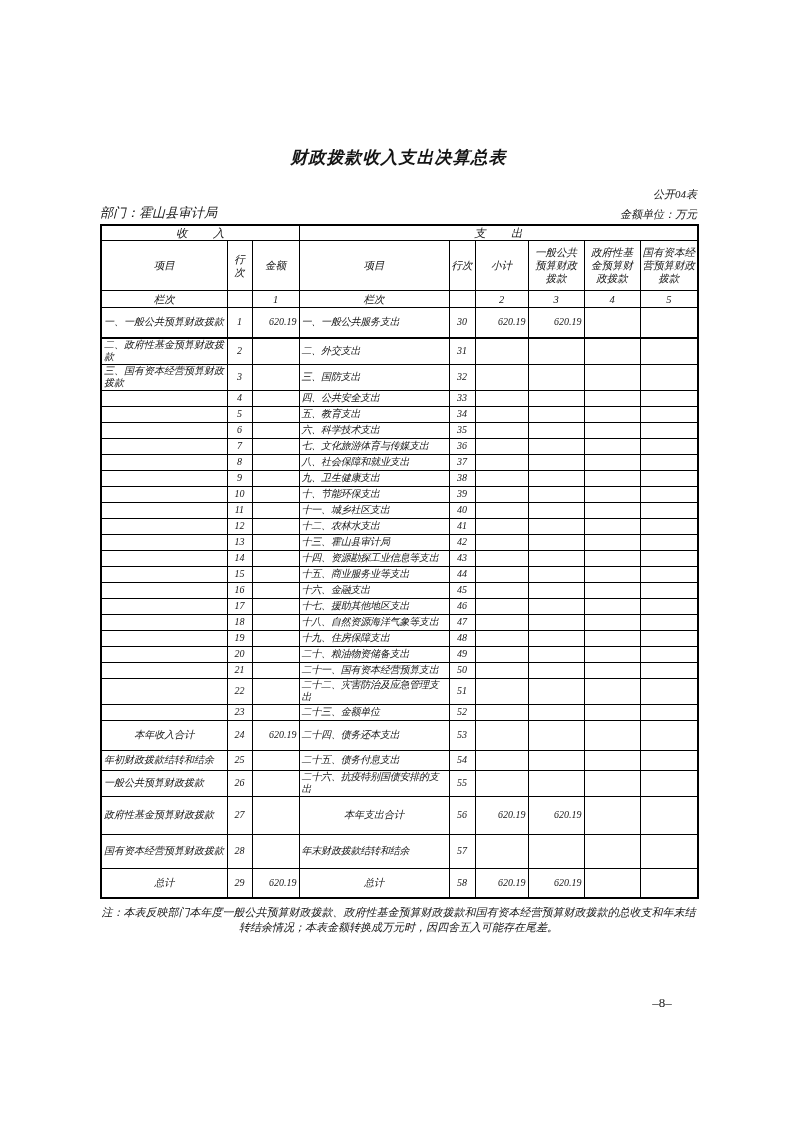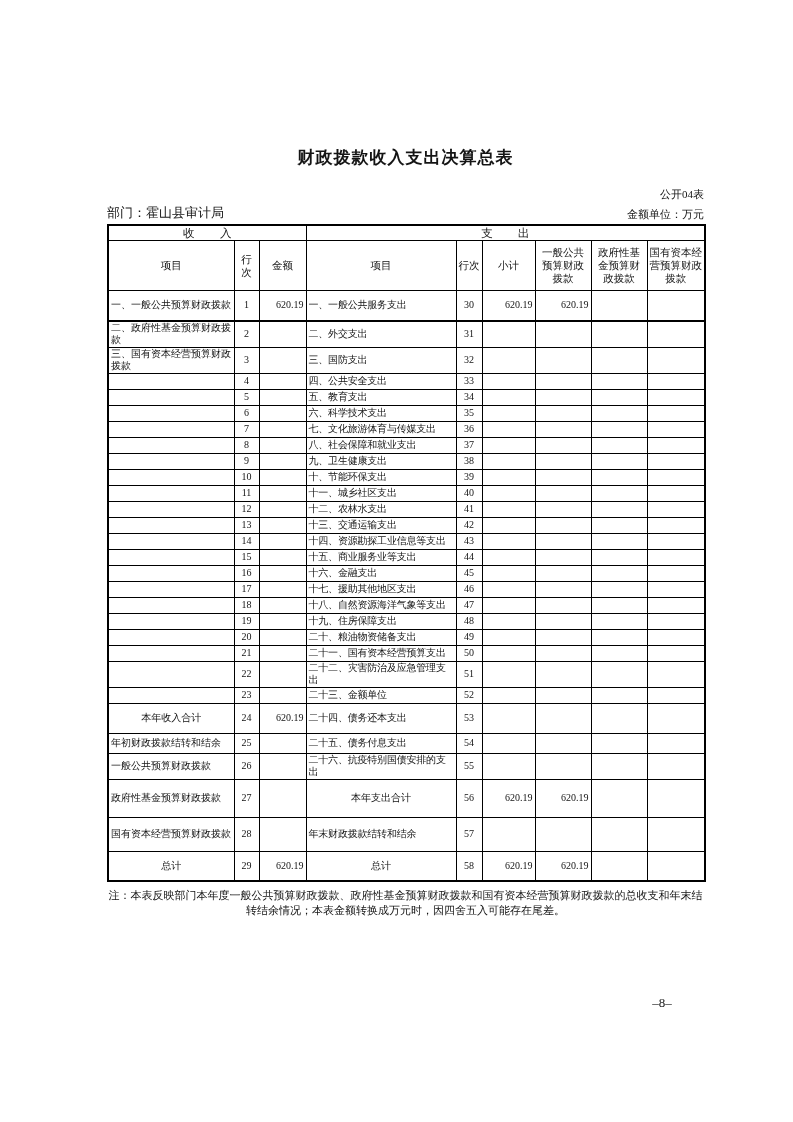--- a/index.html
+++ b/index.html
@@ -9,23 +9,24 @@
     position: relative;
     width: 793px;
     height: 1122px;
     background: #ffffff;
     margin: 0 auto;
     overflow: hidden;
     color: #141414;
   }
   .content {
     position: absolute;
-    left: 107px;
+    left: 100px;
     top: 146px;
     width: 597px;
+    font-style: italic;
   }
   .doc-title {
     text-align: center;
     font-size: 17px;
     font-weight: bold;
     letter-spacing: 1px;
     margin-bottom: 18px;
   }
   .code-line {
     text-align: right;
@@ -131,20 +132,31 @@
           <td>项目</td>
           <td>行次</td>
           <td>金额</td>
           <td>项目</td>
           <td>行次</td>
           <td>小计</td>
           <td>一般公共预算财政拨款</td>
           <td>政府性基金预算财政拨款</td>
           <td>国有资本经营预算财政拨款</td>
         </tr>
+        <tr class="lanci-row">
+          <td>栏次</td>
+          <td></td>
+          <td>1</td>
+          <td>栏次</td>
+          <td></td>
+          <td>2</td>
+          <td>3</td>
+          <td>4</td>
+          <td>5</td>
+        </tr>
       </thead>
       <tbody id="table-body">
           <tr class="thick-b" style="height: 30px; padding-left: 22px;">
     <td class="item-in">一、一般公共预算财政拨款</td>
     <td class="num">1</td>
     <td class="amt">620.19</td>
     <td class="item-ex">一、一般公共服务支出</td>
     <td class="num">30</td>
     <td class="amt">620.19</td>
     <td class="amt">620.19</td>
@@ -269,21 +281,21 @@
     <td class="num">41</td>
     <td class="amt"></td>
     <td class="amt"></td>
     <td class="amt"></td>
     <td class="amt"></td>
   </tr>
           <tr style="height: 16px;">
     <td class="item-in"></td>
     <td class="num">13</td>
     <td class="amt"></td>
-    <td class="item-ex">十三、交通运输支出</td>
+    <td class="item-ex">十三、霍山县审计局</td>
     <td class="num">42</td>
     <td class="amt"></td>
     <td class="amt"></td>
     <td class="amt"></td>
     <td class="amt"></td>
   </tr>
           <tr style="height: 16px;">
     <td class="item-in"></td>
     <td class="num">14</td>
     <td class="amt"></td>

